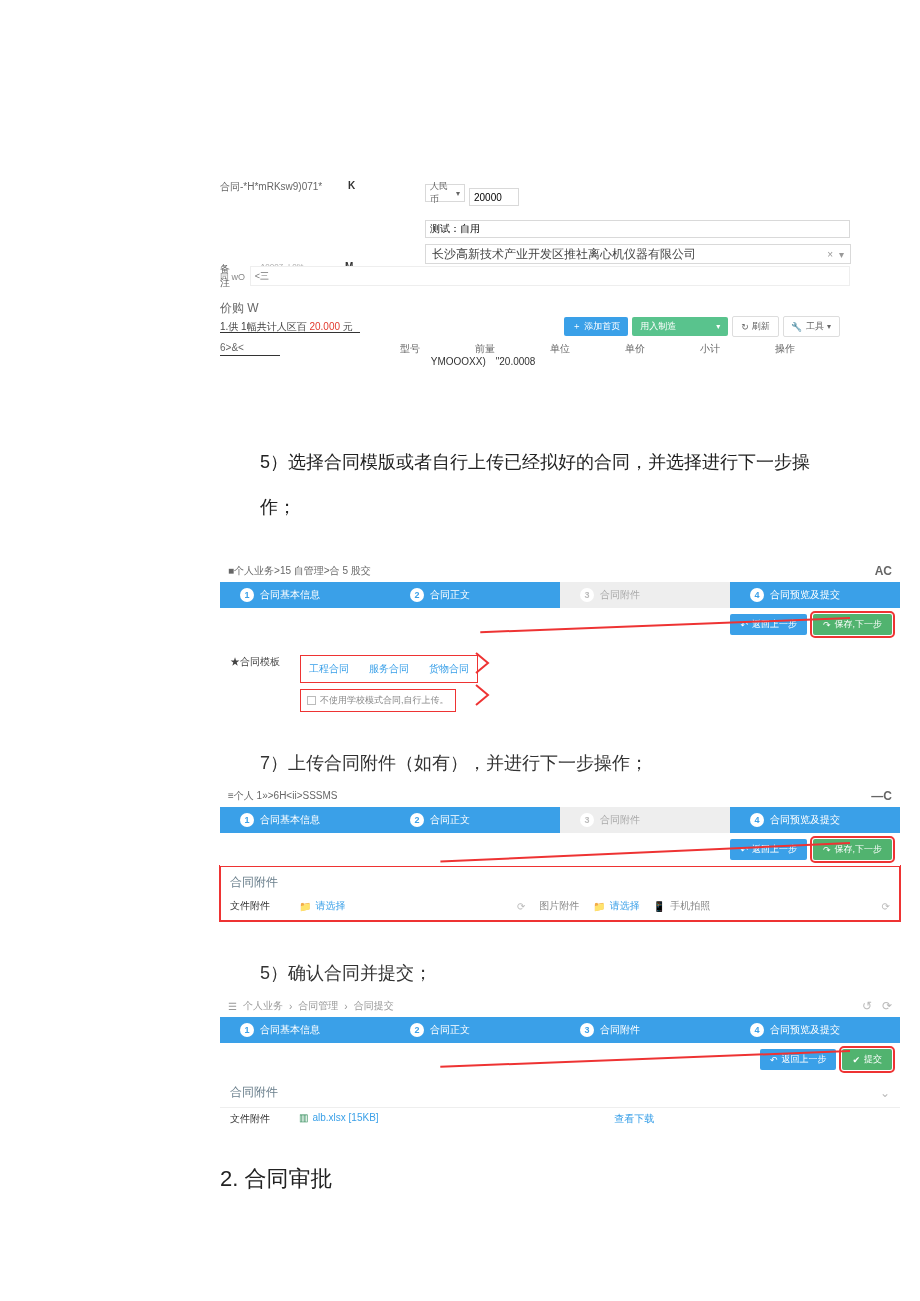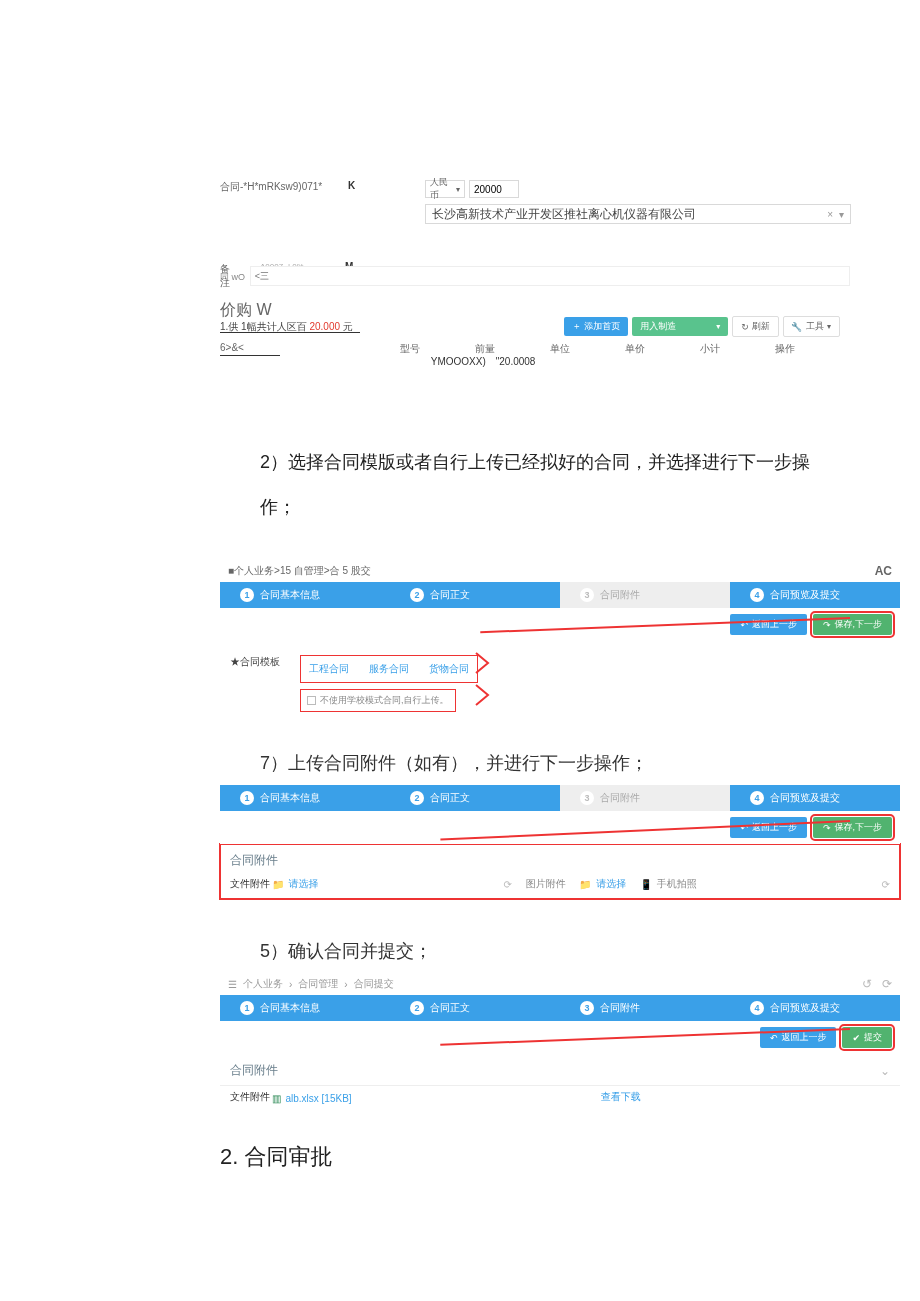--- a/index.html
+++ b/index.html
@@ -15,20 +15,21 @@
 
   .lbl { color: #666; font-size: 10px; }
   .row { display: flex; align-items: center; }
 
   .field-input {
     border: 1px solid #d9d9d9;
     background: #fff;
     font-size: 10px;
     padding: 2px 4px;
     height: 18px;
+    margin-top: 8px;
   }
   .very-long { width: 425px; }
 
   .topfields { position: absolute; left: 345px; top: 60px; }
   .topfields .row { margin-bottom: 6px; }
   .currency-sel {
     width: 40px; height: 18px; border: 1px solid #d9d9d9; font-size: 9px;
     display: inline-flex; align-items: center; justify-content: space-between;
     padding: 0 4px; color:#666;
   }
@@ -56,21 +57,21 @@
     position: absolute; left: 140px; top: 142px;
     display: flex; align-items: center;
   }
   .note-row .lblx { font-size: 10px; color:#666; margin-right: 10px; }
   .note-input {
     border: 1px solid #eee; width: 610px; height: 20px; padding:2px 4px;
     font-size: 9px; color:#bbb;
   }
 
   .supply-title {
-    position: absolute; left: 140px; top: 180px; font-size: 16px; color:#666;
+    position: absolute; left: 140px; top: 180px; font-size: 12px; color:#666;
   }
 
   .total-line {
     position: absolute; left: 140px; top: 200px;
     font-size: 10px; color:#444;
   }
   .total-line .amt { color: #e23a2e; }
 
   .btn-row {
     position: absolute; right: 0; top: 196px;
@@ -184,21 +185,21 @@
     content:""; position:absolute; left:220px; right:50px; top:7px;
     height:2px; background:#e33; transform-origin:right center;
     transform: rotate(-2.2deg);
   }
 
   .attach-hd { padding:8px 10px 4px 10px; font-size:12px; color:#6a7f8c; }
   .attach-row {
     display:flex; align-items:center; padding:4px 10px 8px 10px;
     justify-content:space-between; font-size:10px;
   }
-  .attach-row .left { display:flex; align-items:flex-end; gap:2px; }
+  .attach-row .left { display:flex; align-items:flex-start; gap:29px; }
   .attach-row .mid { display:flex; align-items:center; gap:14px; color:#888; }
   .link { color:#3aa0e8; display:inline-flex; align-items:center; gap:4px; }
 
   .sec3 .breadcrumb .bc-left { display:flex; gap:6px; align-items:center; color:#999; }
   .sec3 .bc-icons { display:flex; gap:10px; color:#bbb; font-size:12px; }
 
   .screenshot-box { margin: 0 0 0 140px; width: 680px; }
   .gap { height: 20px; }
 </style>
 </head>
@@ -215,20 +216,23 @@
         <span>K</span>
       </div>
 
       <div class="topfields">
         <div class="row">
           <div class="currency-sel">
             <span>人民币</span>
             <span class="caret">▾</span>
           </div>
           <input class="field-input amount-input" value="20000" style="">
+        </div>
+        <div class="row">
+          <input class="field-input very-long" value="测试：自用" style="">
         </div>
         <div class="seller-box">
           <span>长沙高新技术产业开发区推社离心机仪器有限公司</span>
           <span class="x">
             <span>×</span>
             <span>▾</span>
           </span>
         </div>
       </div>
 
@@ -284,21 +288,21 @@
         <span></span>
           <span></span>
         <span style="text-align:right; padding-right:10px;">YMOOOXX)</span>
         <span>"20.0008</span>
         <span></span>
           <span></span>
           <span></span>
       </div>
     </div>
 
-    <div class="instr">2）选择合同模版或者自行上传已经拟好的合同，并选择进行下一步操作；</div>
+    <div class="instr">5）选择合同模版或者自行上传已经拟好的合同，并选择进行下一步操作；</div>
 
     <div class="screenshot-box">
       <div class="breadcrumb">
         <span>■个人业务&gt;15 自管理&gt;合 5 股交</span>
         <span class="bc-right">AC</span>
       </div>
       <div class="stepbar">
         <div class="seg on">
             <span class="circ">1</span>
             <span>合同基本信息</span>
@@ -341,20 +345,24 @@
         </div>
         <svg width="40" height="70" style="position:relative; left:-6px; top:-10px;">
           <path d="M4 8 L16 18 L4 28 M4 40 L16 50 L4 60" stroke="#e33" stroke-width="2" fill="none"></path>
         </svg>
       </div>
     </div>
 
     <div class="instr5">7）上传合同附件（如有），并进行下一步操作；</div>
 
     <div class="screenshot-box">
+      <div class="breadcrumb">
+        <span>≡个人 1»&gt;6H&lt;ii&gt;SSSMS</span>
+        <span class="bc-right">—C</span>
+      </div>
       <div class="stepbar">
         <div class="seg on">
             <span class="circ">1</span>
             <span>合同基本信息</span>
           </div>
         <div class="seg on">
             <span class="circ">2</span>
             <span>合同正文</span>
           </div>
         <div class="seg gray">

